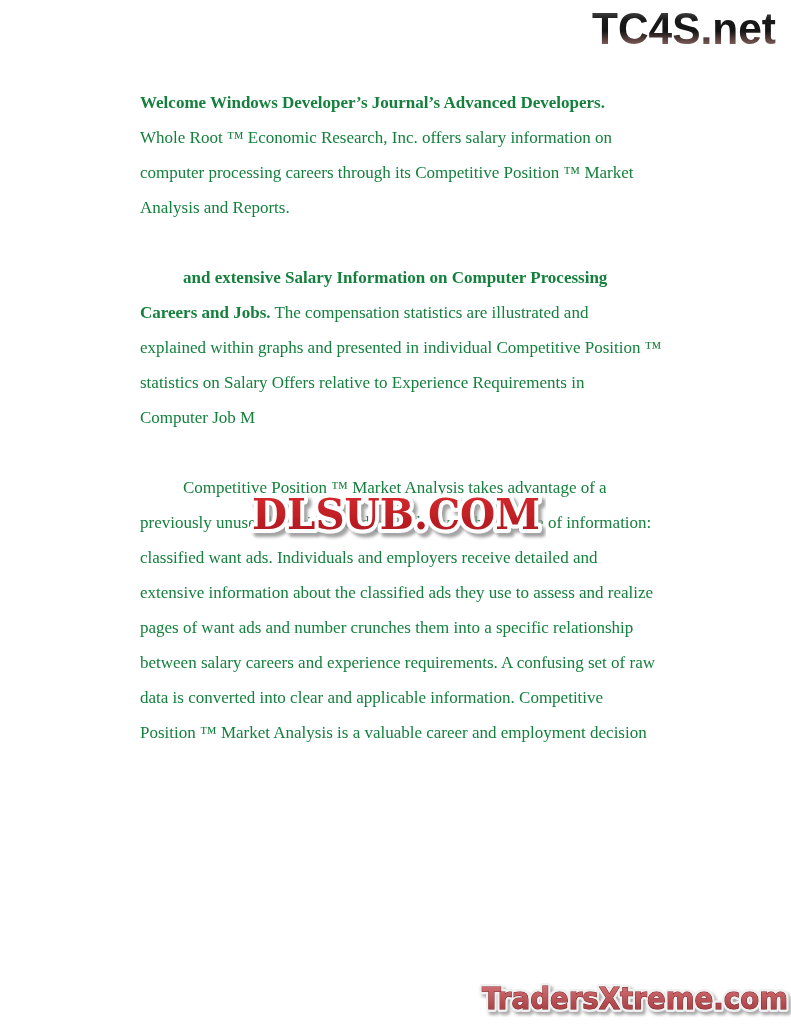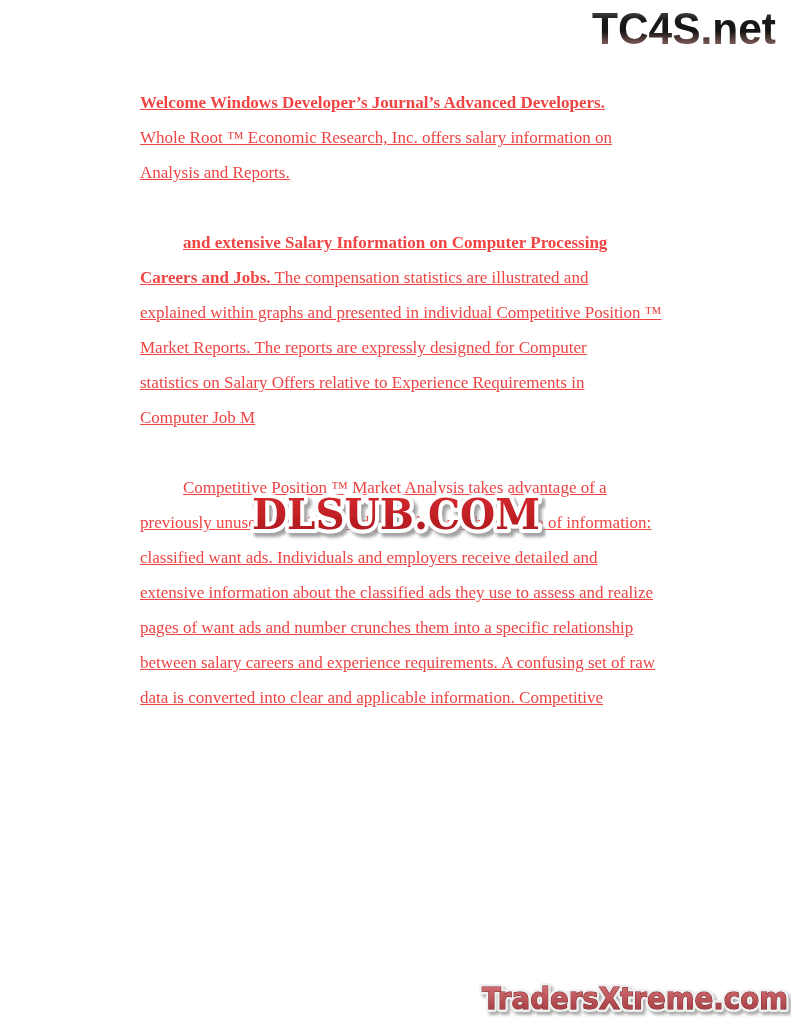--- a/index.html
+++ b/index.html
@@ -37,42 +37,43 @@
       <stop offset="0" stop-color="#6a6a6a"></stop>
       <stop offset="0.32" stop-color="#1a1a1a"></stop>
       <stop offset="0.55" stop-color="#141414"></stop>
       <stop offset="0.82" stop-color="#7d5a55"></stop>
       <stop offset="1" stop-color="#ab8d86"></stop>
     </linearGradient>
   </defs>
   <text x="96" y="41" text-anchor="middle" font-family="Liberation Sans, sans-serif" font-weight="bold" font-size="44" textLength="184" lengthAdjust="spacingAndGlyphs" fill="url(#gradTop)">TC4S.net</text>
 </svg>
 
-<div class="doc" style="color: #ef4444; text-decoration: underline;">
+<div class="doc" style="color: #15803d;">
     <div class="para">
       <div class="line"><span class="bold">Welcome Windows Developer’s Journal’s Advanced Developers.</span></div>
       <div class="line"><span>Whole Root ™ Economic Research, Inc. offers salary information on</span></div>
+      <div class="line"><span>computer processing careers through its Competitive Position ™ Market</span></div>
       <div class="line"><span>Analysis and Reports.</span></div>
     </div>
     <div class="para indent">
       <div class="line"><span class="bold">and extensive Salary Information on Computer Processing</span></div>
       <div class="line"><span class="bold">Careers and Jobs.</span><span> The compensation statistics are illustrated and</span></div>
       <div class="line"><span>explained within graphs and presented in individual Competitive Position ™</span></div>
-      <div class="line"><span>Market Reports. The reports are expressly designed for Computer</span></div>
       <div class="line"><span>statistics on Salary Offers relative to Experience Requirements in</span></div>
       <div class="line"><span>Computer Job M</span></div>
     </div>
     <div class="para indent">
       <div class="line"><span>Competitive Position ™ Market Analysis takes advantage of a</span></div>
       <div class="line"><span>previously unused but widely and publicly available source of information:</span></div>
       <div class="line"><span>classified want ads. Individuals and employers receive detailed and</span></div>
       <div class="line"><span>extensive information about the classified ads they use to assess and realize</span></div>
       <div class="line"><span>pages of want ads and number crunches them into a specific relationship</span></div>
       <div class="line"><span>between salary careers and experience requirements. A confusing set of raw</span></div>
       <div class="line"><span>data is converted into clear and applicable information. Competitive</span></div>
+      <div class="line"><span>Position ™ Market Analysis is a valuable career and employment decision</span></div>
     </div>
   </div>
 
 <svg id="wm-mid" class="wm" viewBox="0 0 300 60" xmlns="http://www.w3.org/2000/svg">
   <defs>
     <linearGradient id="gradMid" x1="0" y1="0" x2="0" y2="1">
       <stop offset="0" stop-color="#d92b30"></stop>
       <stop offset="1" stop-color="#a9161c"></stop>
     </linearGradient>
     <filter id="shadMid" x="-20%" y="-20%" width="140%" height="160%">

